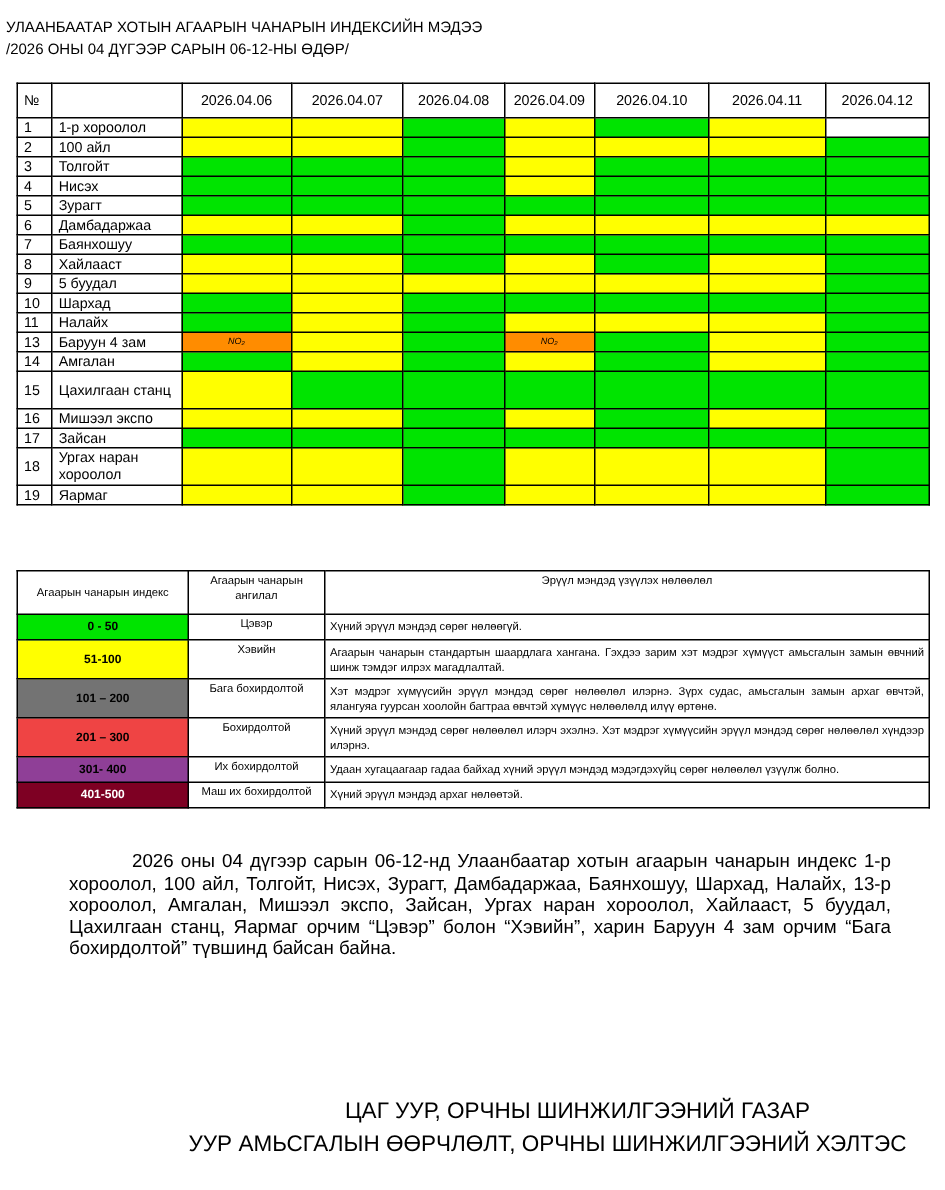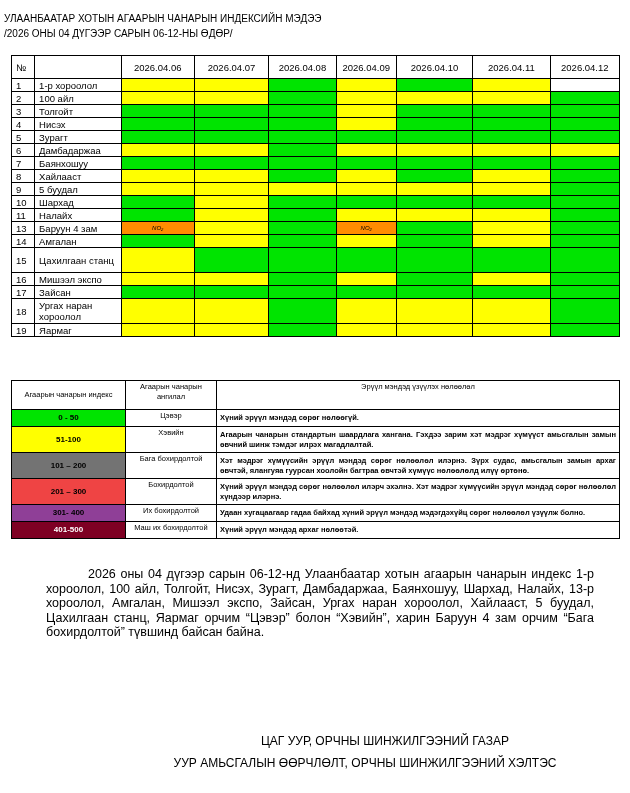--- a/index.html
+++ b/index.html
@@ -11,24 +11,24 @@
   .main-table th { height: 22px; text-align: center; background: #fff; }
   .main-table td.num { text-align: left; }
   .main-table td.name { text-align: left; }
   .main-table td.cell { text-align: center; font-style: italic; font-size: 6px; padding: 0; }
   .main-table tr.tall td { height: 24px; }
   .legend-table { position: absolute; top: 380px; left: 11px; width: 609px; table-layout: fixed; }
   .legend-table td { border: 1px solid #000; font-size: 7.5px; line-height: 10px; padding: 1px 3px; vertical-align: middle; }
   .legend-table tr.head td { height: 26px; }
   .legend-table td.idx { text-align: center; font-weight: bold; font-size: 8px; }
   .legend-table td.cls { text-align: center; vertical-align: top; }
-  .legend-table td.eff { text-align: justify; font-weight: bold; }
+  .legend-table td.eff { text-align: justify; }
   .legend-table td.head-eff { text-align: center; vertical-align: top; }
   .summary { position: absolute; top: 567px; left: 46px; width: 548px; font-size: 12.5px; line-height: 14.5px; text-align: justify; text-indent: 42px; }
-  .footer { position: absolute; top: 730px; left: 140px; width: 490px; text-align: center; font-size: 12px; line-height: 22px; }
+  .footer { position: absolute; top: 730px; left: 140px; width: 490px; text-align: center; font-size: 15px; line-height: 22px; }
 </style>
 </head>
 <body>
 
 <div class="title">
   <div>УЛААНБААТАР ХОТЫН АГААРЫН ЧАНАРЫН ИНДЕКСИЙН МЭДЭЭ</div>
   <div>/2026 ОНЫ 04 ДҮГЭЭР САРЫН 06-12-НЫ ӨДӨР/</div>
 </div>
 
 <table class="main-table">

